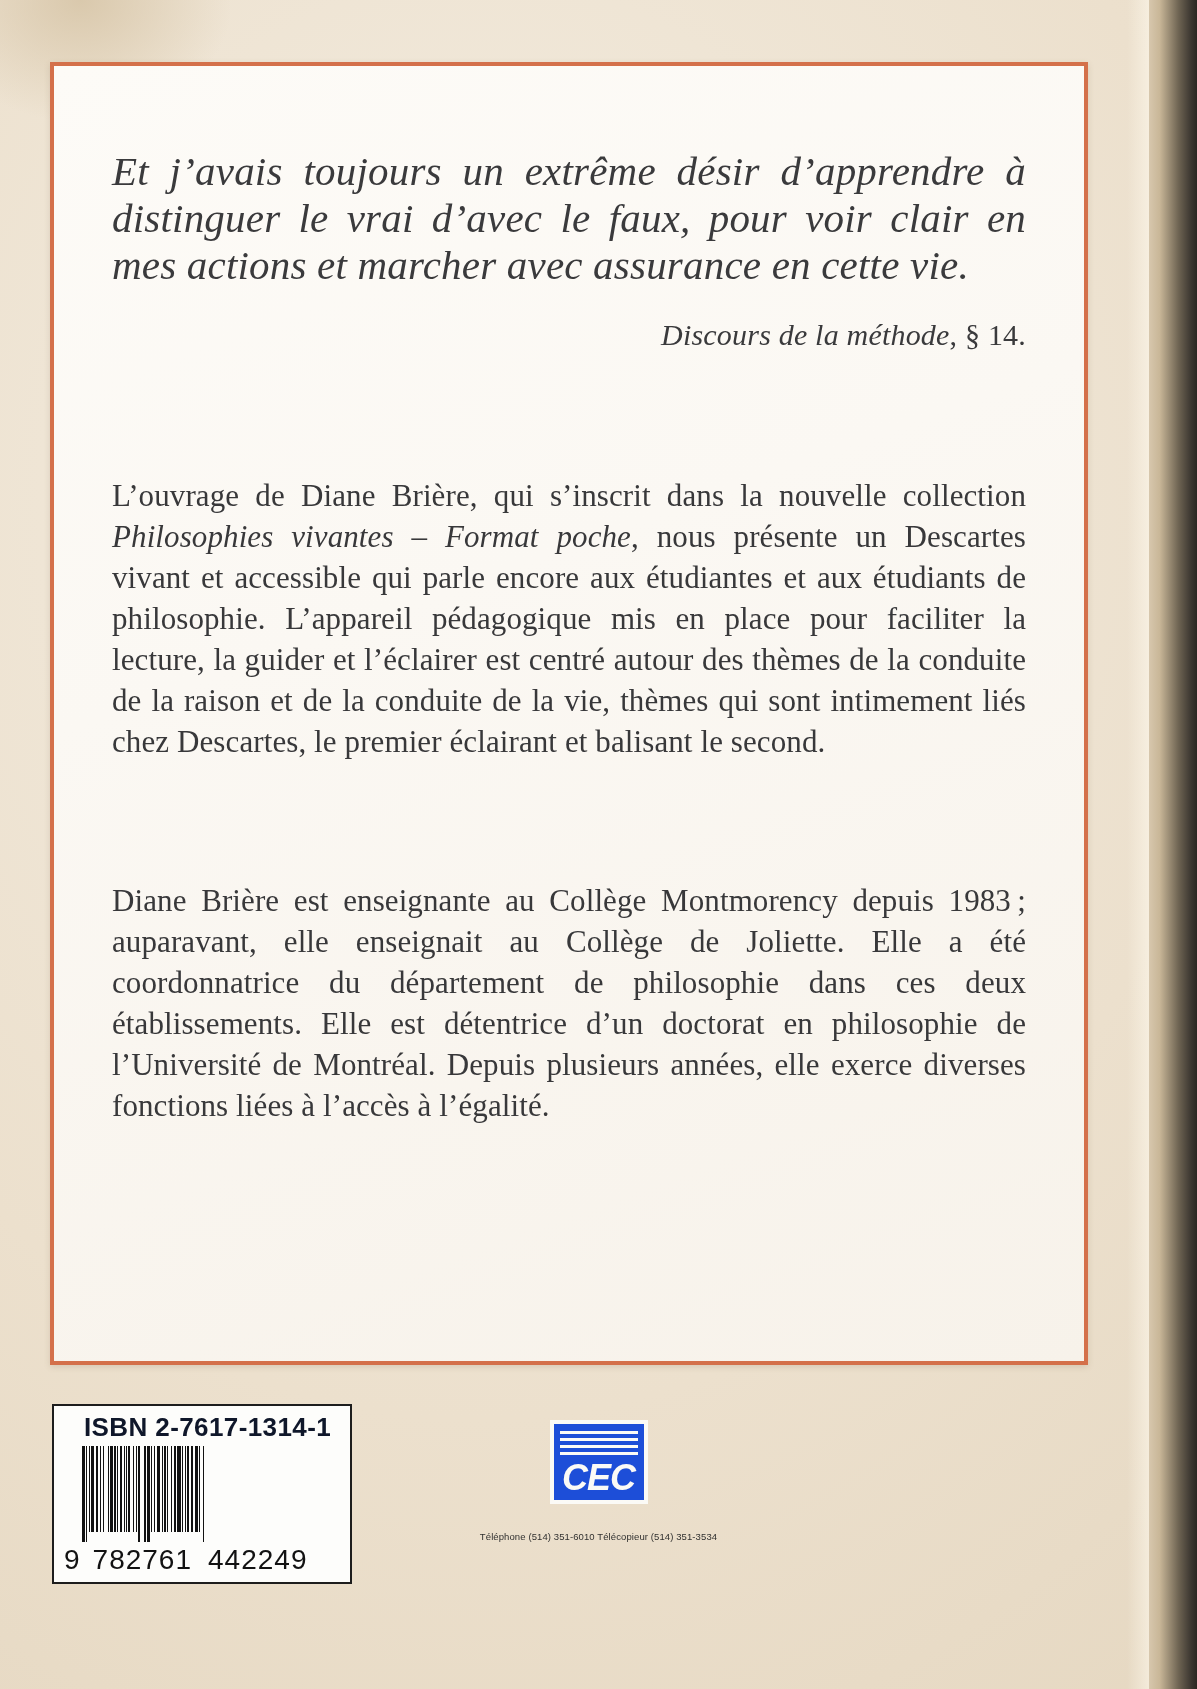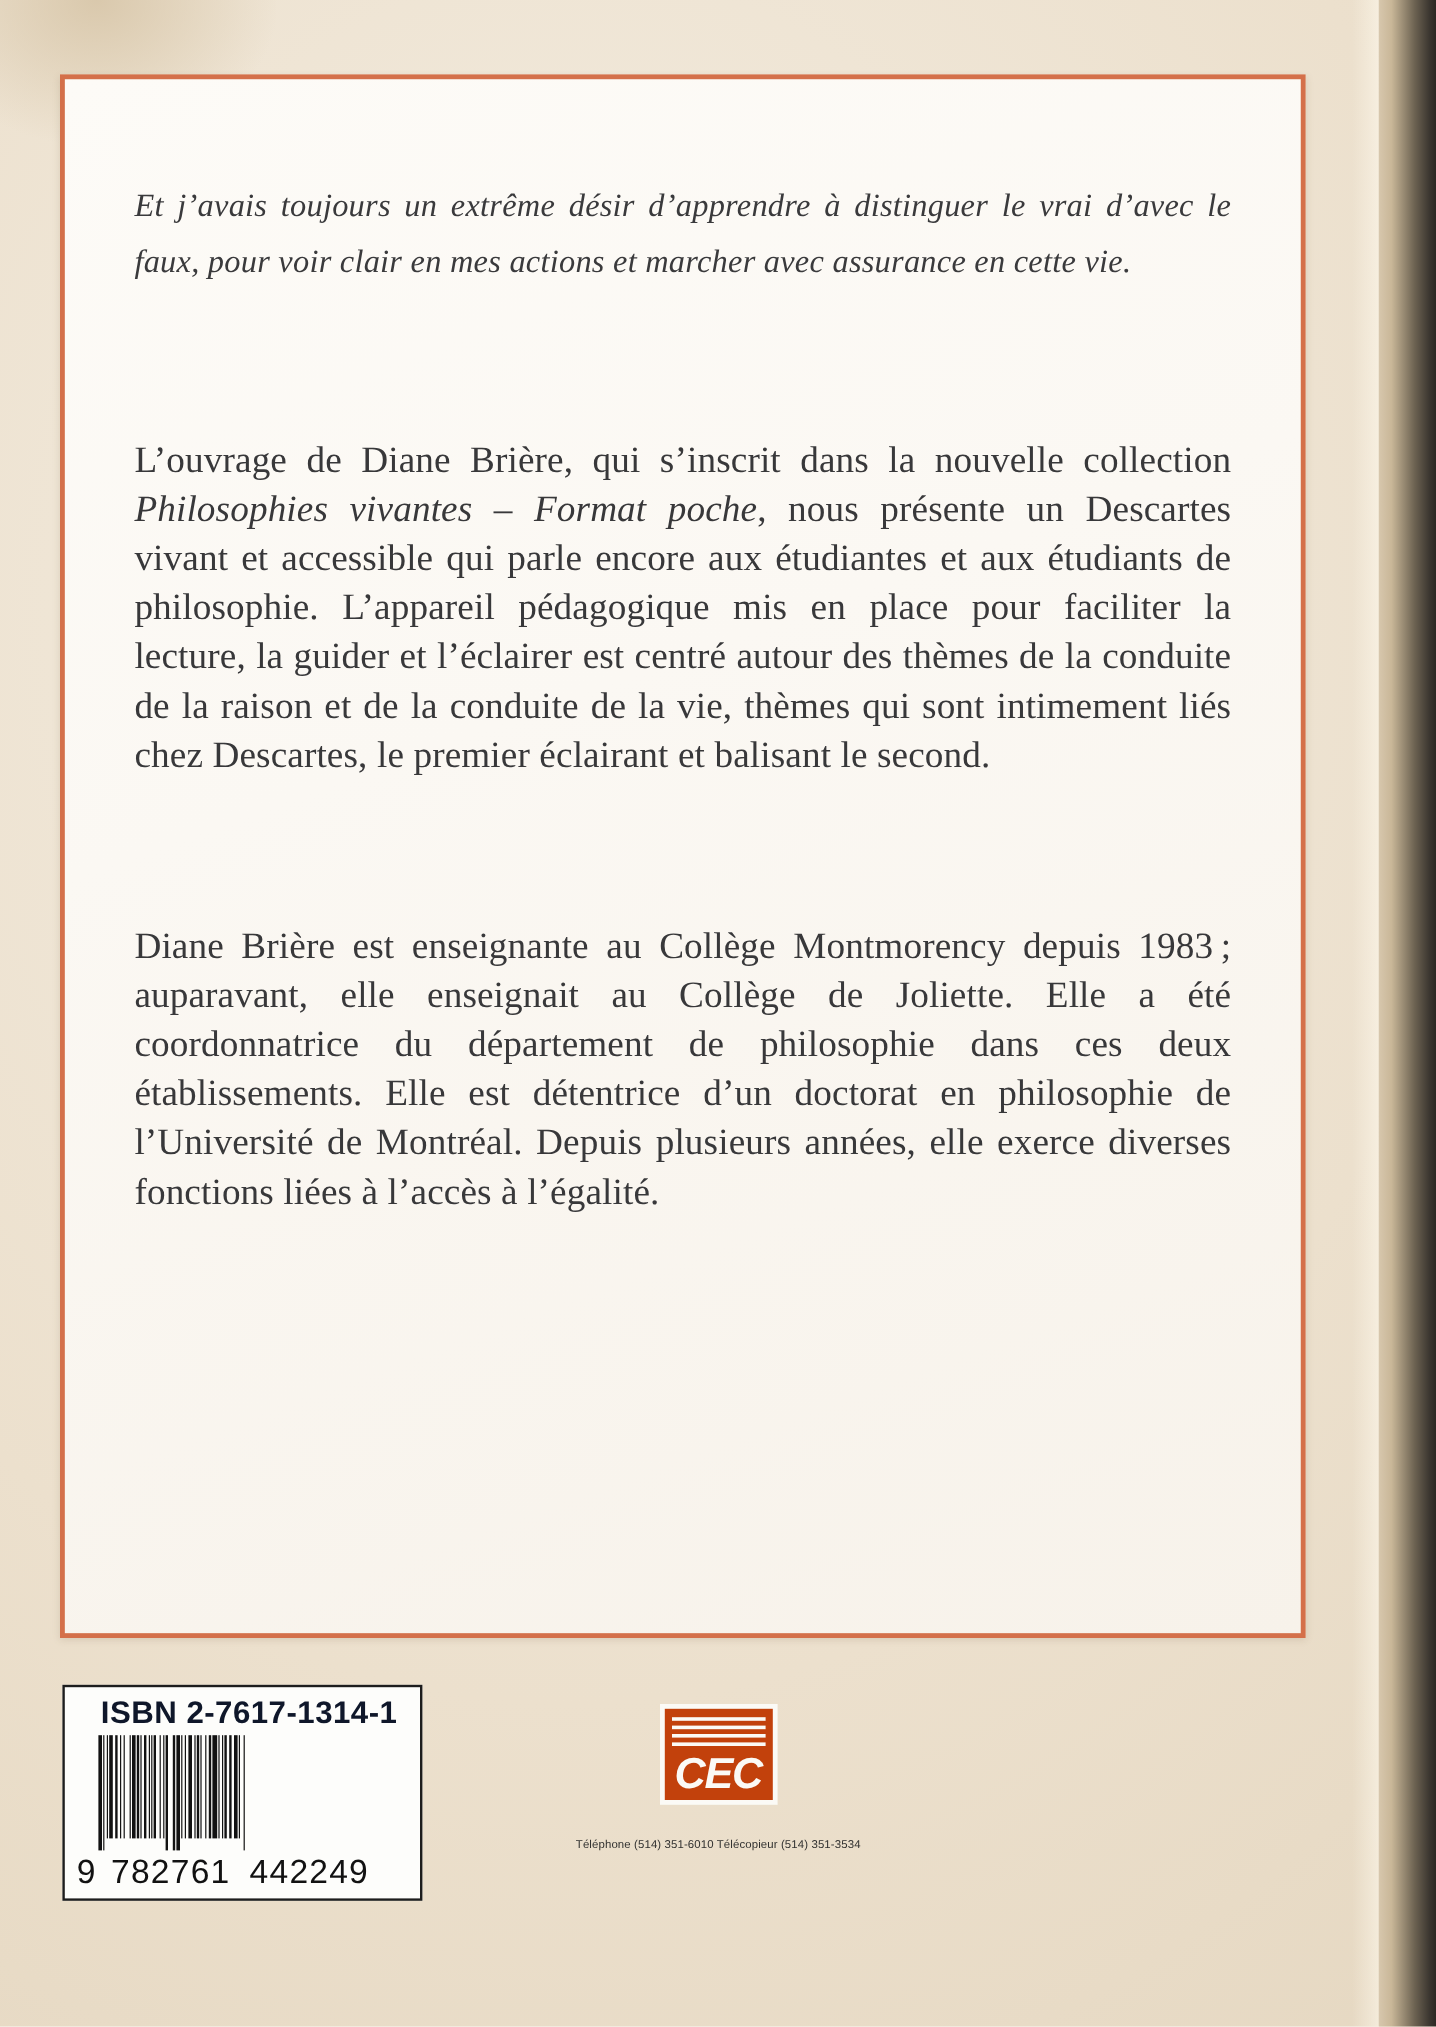--- a/index.html
+++ b/index.html
@@ -54,21 +54,21 @@
   #panel-inner {
     position: absolute;
     inset: 0;
     padding: 0 58px;
   }
 
   
   .epigraph {
     margin-top: 82px;
     font-style: italic;
-    font-size: 27px;
+    font-size: 41px;
     line-height: 47px;
     color: #3a3a3c;
     text-align: justify;
     text-justify: inter-word;
     letter-spacing: 0.2px;
   }
   .epigraph-source {
     margin-top: 26px;
     font-style: italic;
     font-size: 30px;
@@ -149,21 +149,21 @@
   #cec-mark {
     display: inline-block;
     width: 98px;
     height: 84px;
     background: #fbfaf6;
     padding: 4px;
     box-sizing: border-box;
   }
   #cec-mark-in {
     width: 100%; height: 100%;
-    background: #c2410c;
+    background: #1d4ed8;
     position: relative;
     overflow: hidden;
   }
   .cec-stripe {
     position: absolute;
     left: 6px; right: 6px;
     height: 3px;
     background: #fbfaf6;
   }
   #cec-letters {
@@ -202,20 +202,23 @@
 
   <div id="corner-shade"></div>
   <div id="right-edge-hilite"></div>
   <div id="right-edge"></div>
 
   <div id="panel">
     <div id="panel-inner">
 
       <div class="epigraph">Et j’avais toujours un extrême désir d’apprendre à distinguer le vrai d’avec le faux, pour voir clair en mes actions et marcher avec assurance en cette vie.</div>
 
+      <div class="epigraph-source">
+        <span>Discours de la méthode</span><span class="sect">, § 14.</span>
+      </div>
 
       <div class="body-para" id="para-book">
         <span>L’ouvrage de Diane Brière, qui s’inscrit dans la nouvelle collection </span><i>Philosophies vivantes – Format poche</i><span>, nous présente un Descartes vivant et accessible qui parle encore aux étudiantes et aux étudiants de philosophie. L’appareil pédagogique mis en place pour faciliter la lecture, la guider et l’éclairer est centré autour des thèmes de la conduite de la raison et de la conduite de la vie, thèmes qui sont intimement liés chez Descartes, le premier éclairant et balisant le second.</span>
       </div>
 
       <div class="body-para" id="para-author">Diane Brière est enseignante au Collège Montmorency depuis 1983 ; auparavant, elle enseignait au Collège de Joliette. Elle a été coordonnatrice du département de philosophie dans ces deux établissements. Elle est détentrice d’un doctorat en philosophie de l’Université de Montréal. Depuis plusieurs années, elle exerce diverses fonctions liées à l’accès à l’égalité.</div>
 
     </div>
   </div>
 

